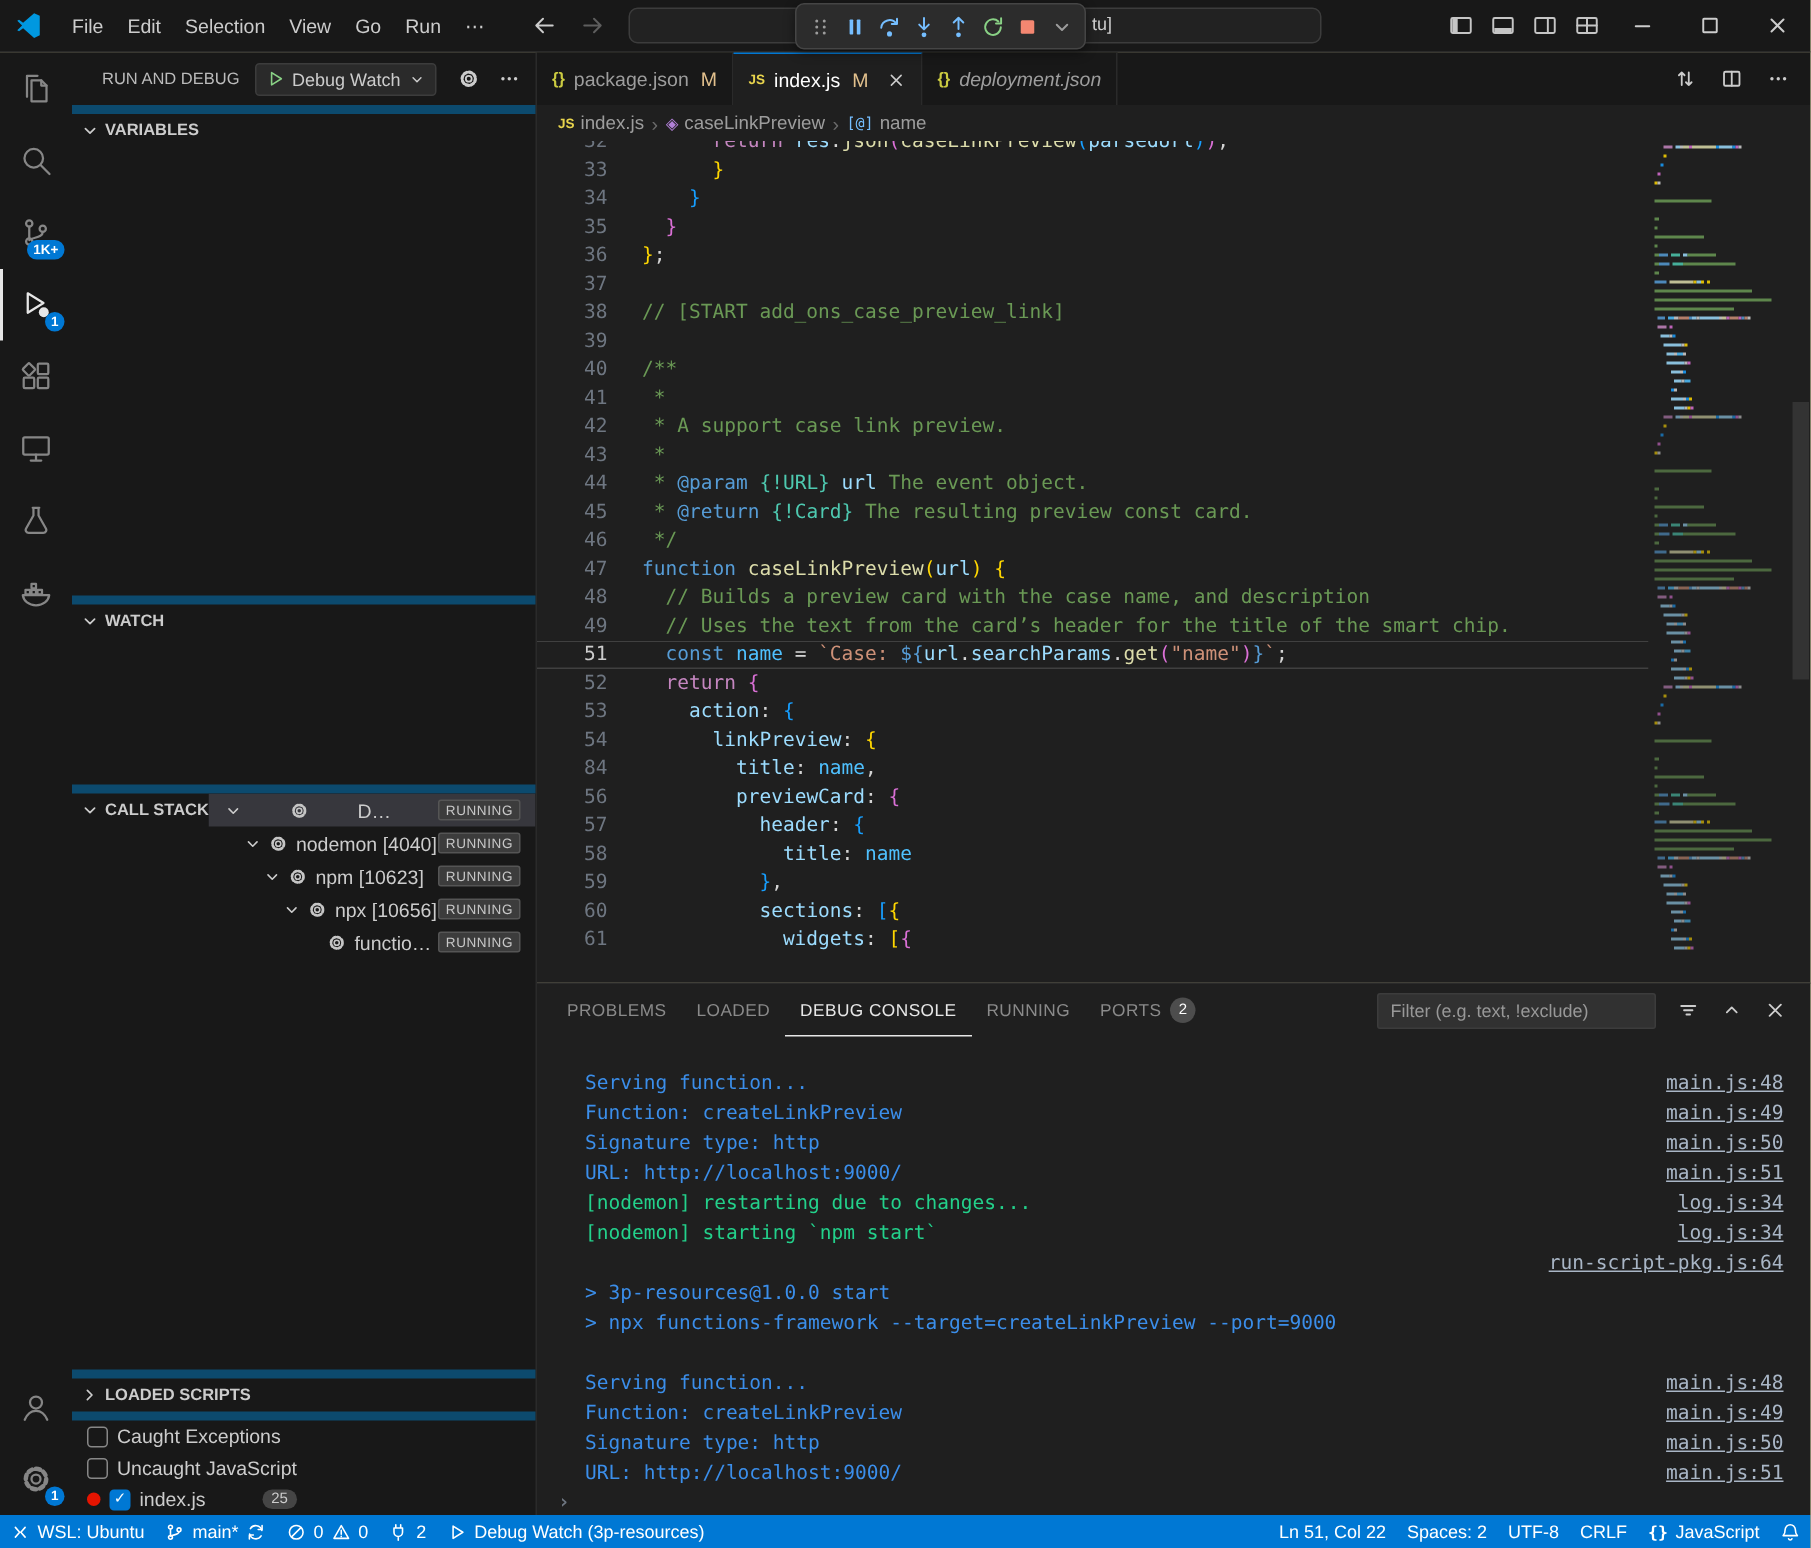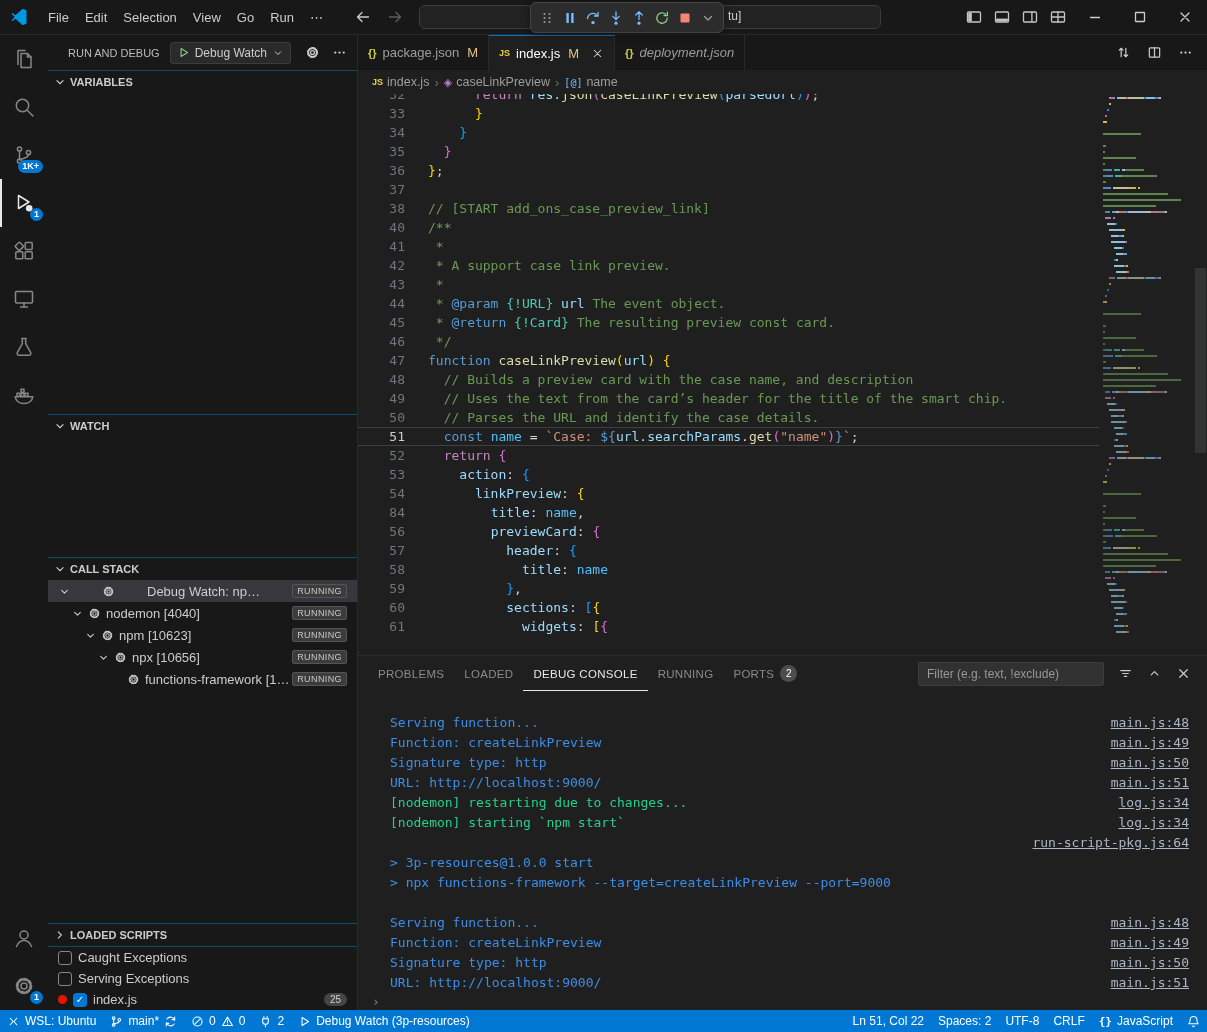--- a/index.html
+++ b/index.html
@@ -32,21 +32,21 @@
   .ab-badge{position:absolute;right:5px;bottom:6px;background:#0078d4;color:#fff;font-size:9px;font-weight:700;line-height:1;padding:2px 4px;border-radius:9px;}
   .ab-spacer{flex:1;}
 
   
   .sidebar{width:310px;flex:none;background:#181818;display:flex;flex-direction:column;border-right:1px solid #2a2a2a;min-height:0;}
   .sb-header{height:35px;flex:none;display:flex;align-items:center;padding:0 10px 0 20px;gap:10px;}
   .sb-title{font-size:11px;color:#bbbbbb;white-space:nowrap;}
   .sb-config{display:flex;align-items:center;gap:5px;background:#2a2a2a;border:1px solid #3c3c3c;border-radius:3px;height:22px;padding:0 6px;font-size:12px;color:#cccccc;}
   .sb-config .play{color:#89d185;display:flex;}
   .sb-hicons{margin-left:auto;display:flex;gap:12px;color:#cccccc;align-items:center;}
-  .section{border-top:1px solid #0c4a6e;display:flex;flex-direction:column;min-height:0;text-align:center;}
+  .section{border-top:6px solid #0c4a6e;display:flex;flex-direction:row;min-height:0;text-align:center;}
   .sec-head{height:22px;flex:none;display:flex;align-items:center;font-size:11px;font-weight:700;color:#cccccc;padding-left:4px;gap:2px;}
   .sec-body-variables{height:321px;}
   .sec-body-watch{height:120px;}
   .sec-callstack{flex:1;}
   .cs-body{flex:1;overflow:hidden;}
   .cs-row{height:22px;display:flex;align-items:center;font-size:13px;color:#cccccc;padding-right:10px;white-space:nowrap;}
   .cs-row.selected{background:#37373d;gap:27px;}
   .cs-chev{width:16px;flex:none;display:flex;justify-content:center;color:#cccccc;}
   .cs-gear{width:18px;flex:none;display:flex;justify-content:center;color:#c5c5c5;margin-right:3px;}
   .cs-label{overflow:hidden;text-overflow:ellipsis;}
@@ -481,21 +481,21 @@
       </div>
 
       <div class="section">
         <div id="bp-list">
             <div class="bp-row">
               <span class="bp-check"></span>
               <span>Caught Exceptions</span>
             </div>
             <div class="bp-row">
               <span class="bp-check"></span>
-              <span>Serving Exceptions</span>
+              <span>Uncaught JavaScript</span>
             </div>
             <div class="bp-row">
               <span class="bp-dot"></span>
               <span class="bp-check checked">✓</span>
               <span>index.js</span>
               <span class="bp-badge">25</span>
             </div>
           </div>
       </div>
     </div>
@@ -564,31 +564,31 @@
         </div>
       <div class="code-area">
         <div class="code-scroll" id="code-lines">
             <div class="cline"><span class="num">32</span><span class="txt"><span style="color: rgb(212, 212, 212);">      </span><span style="color: rgb(197, 134, 192);">return</span><span style="color: rgb(212, 212, 212);"> </span><span style="color: rgb(156, 220, 254);">res</span><span style="color: rgb(212, 212, 212);">.</span><span style="color: rgb(220, 220, 170);">json</span><span style="color: rgb(218, 112, 214);">(</span><span style="color: rgb(220, 220, 170);">caseLinkPreview</span><span style="color: rgb(23, 159, 255);">(</span><span style="color: rgb(156, 220, 254);">parsedUrl</span><span style="color: rgb(23, 159, 255);">)</span><span style="color: rgb(218, 112, 214);">)</span><span style="color: rgb(212, 212, 212);">;</span></span></div>
             <div class="cline"><span class="num">33</span><span class="txt"><span style="color: rgb(212, 212, 212);">      </span><span style="color: rgb(255, 215, 0);">}</span></span></div>
             <div class="cline"><span class="num">34</span><span class="txt"><span style="color: rgb(212, 212, 212);">    </span><span style="color: rgb(23, 159, 255);">}</span></span></div>
             <div class="cline"><span class="num">35</span><span class="txt"><span style="color: rgb(212, 212, 212);">  </span><span style="color: rgb(218, 112, 214);">}</span></span></div>
             <div class="cline"><span class="num">36</span><span class="txt"><span style="color: rgb(255, 215, 0);">}</span><span style="color: rgb(212, 212, 212);">;</span></span></div>
             <div class="cline"><span class="num">37</span><span class="txt"></span></div>
             <div class="cline"><span class="num">38</span><span class="txt"><span style="color: rgb(106, 153, 85);">// [START add_ons_case_preview_link]</span></span></div>
+            <div class="cline"><span class="num">39</span><span class="txt"></span></div>
             <div class="cline"><span class="num">40</span><span class="txt"><span style="color: rgb(106, 153, 85);">/**</span></span></div>
             <div class="cline"><span class="num">41</span><span class="txt"><span style="color: rgb(106, 153, 85);"> *</span></span></div>
             <div class="cline"><span class="num">42</span><span class="txt"><span style="color: rgb(106, 153, 85);"> * A support case link preview.</span></span></div>
             <div class="cline"><span class="num">43</span><span class="txt"><span style="color: rgb(106, 153, 85);"> *</span></span></div>
             <div class="cline"><span class="num">44</span><span class="txt"><span style="color: rgb(106, 153, 85);"> * </span><span style="color: rgb(86, 156, 214);">@param</span><span style="color: rgb(106, 153, 85);"> </span><span style="color: rgb(78, 201, 176);">{!URL}</span><span style="color: rgb(106, 153, 85);"> </span><span style="color: rgb(156, 220, 254);">url</span><span style="color: rgb(106, 153, 85);"> The event object.</span></span></div>
             <div class="cline"><span class="num">45</span><span class="txt"><span style="color: rgb(106, 153, 85);"> * </span><span style="color: rgb(86, 156, 214);">@return</span><span style="color: rgb(106, 153, 85);"> </span><span style="color: rgb(78, 201, 176);">{!Card}</span><span style="color: rgb(106, 153, 85);"> The resulting preview const card.</span></span></div>
             <div class="cline"><span class="num">46</span><span class="txt"><span style="color: rgb(106, 153, 85);"> */</span></span></div>
             <div class="cline"><span class="num">47</span><span class="txt"><span style="color: rgb(86, 156, 214);">function</span><span style="color: rgb(212, 212, 212);"> </span><span style="color: rgb(220, 220, 170);">caseLinkPreview</span><span style="color: rgb(255, 215, 0);">(</span><span style="color: rgb(156, 220, 254);">url</span><span style="color: rgb(255, 215, 0);">)</span><span style="color: rgb(212, 212, 212);"> </span><span style="color: rgb(255, 215, 0);">{</span></span></div>
             <div class="cline"><span class="num">48</span><span class="txt"><span style="color: rgb(106, 153, 85);">  // Builds a preview card with the case name, and description</span></span></div>
             <div class="cline"><span class="num">49</span><span class="txt"><span style="color: rgb(106, 153, 85);">  // Uses the text from the card’s header for the title of the smart chip.</span></span></div>
-            <div class="cline"><span class="num">50</span><span class="txt"><span style="color: rgb(106, 153, 85);">  // Parses the URL and identify the case details.</span></span></div>
             <div class="cline current"><span class="num">51</span><span class="txt"><span style="color: rgb(212, 212, 212);">  </span><span style="color: rgb(86, 156, 214);">const</span><span style="color: rgb(212, 212, 212);"> </span><span style="color: rgb(79, 193, 255);">name</span><span style="color: rgb(212, 212, 212);"> = </span><span style="color: rgb(206, 145, 120);">`Case: </span><span style="color: rgb(86, 156, 214);">${</span><span style="color: rgb(156, 220, 254);">url</span><span style="color: rgb(212, 212, 212);">.</span><span style="color: rgb(156, 220, 254);">searchParams</span><span style="color: rgb(212, 212, 212);">.</span><span style="color: rgb(220, 220, 170);">get</span><span style="color: rgb(218, 112, 214);">(</span><span style="color: rgb(206, 145, 120);">"name"</span><span style="color: rgb(218, 112, 214);">)</span><span style="color: rgb(86, 156, 214);">}</span><span style="color: rgb(206, 145, 120);">`</span><span style="color: rgb(212, 212, 212);">;</span></span></div>
             <div class="cline"><span class="num">52</span><span class="txt"><span style="color: rgb(212, 212, 212);">  </span><span style="color: rgb(197, 134, 192);">return</span><span style="color: rgb(212, 212, 212);"> </span><span style="color: rgb(218, 112, 214);">{</span></span></div>
             <div class="cline"><span class="num">53</span><span class="txt"><span style="color: rgb(212, 212, 212);">    </span><span style="color: rgb(156, 220, 254);">action</span><span style="color: rgb(212, 212, 212);">: </span><span style="color: rgb(23, 159, 255);">{</span></span></div>
             <div class="cline"><span class="num">54</span><span class="txt"><span style="color: rgb(212, 212, 212);">      </span><span style="color: rgb(156, 220, 254);">linkPreview</span><span style="color: rgb(212, 212, 212);">: </span><span style="color: rgb(255, 215, 0);">{</span></span></div>
             <div class="cline"><span class="num">84</span><span class="txt"><span style="color: rgb(212, 212, 212);">        </span><span style="color: rgb(156, 220, 254);">title</span><span style="color: rgb(212, 212, 212);">: </span><span style="color: rgb(79, 193, 255);">name</span><span style="color: rgb(212, 212, 212);">,</span></span></div>
             <div class="cline"><span class="num">56</span><span class="txt"><span style="color: rgb(212, 212, 212);">        </span><span style="color: rgb(156, 220, 254);">previewCard</span><span style="color: rgb(212, 212, 212);">: </span><span style="color: rgb(218, 112, 214);">{</span></span></div>
             <div class="cline"><span class="num">57</span><span class="txt"><span style="color: rgb(212, 212, 212);">          </span><span style="color: rgb(156, 220, 254);">header</span><span style="color: rgb(212, 212, 212);">: </span><span style="color: rgb(23, 159, 255);">{</span></span></div>
             <div class="cline"><span class="num">58</span><span class="txt"><span style="color: rgb(212, 212, 212);">            </span><span style="color: rgb(156, 220, 254);">title</span><span style="color: rgb(212, 212, 212);">: </span><span style="color: rgb(79, 193, 255);">name</span></span></div>
             <div class="cline"><span class="num">59</span><span class="txt"><span style="color: rgb(212, 212, 212);">          </span><span style="color: rgb(23, 159, 255);">}</span><span style="color: rgb(212, 212, 212);">,</span></span></div>
             <div class="cline"><span class="num">60</span><span class="txt"><span style="color: rgb(212, 212, 212);">          </span><span style="color: rgb(156, 220, 254);">sections</span><span style="color: rgb(212, 212, 212);">: </span><span style="color: rgb(23, 159, 255);">[</span><span style="color: rgb(255, 215, 0);">{</span></span></div>

